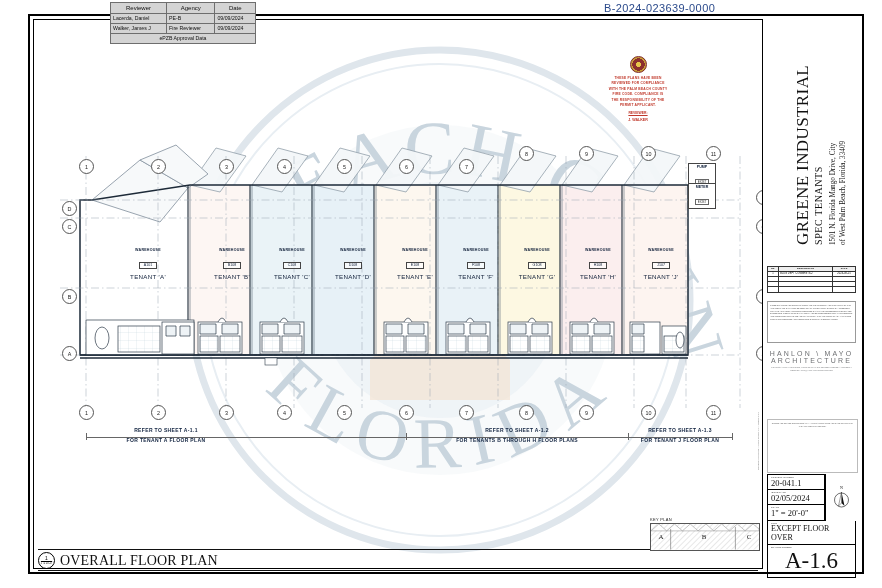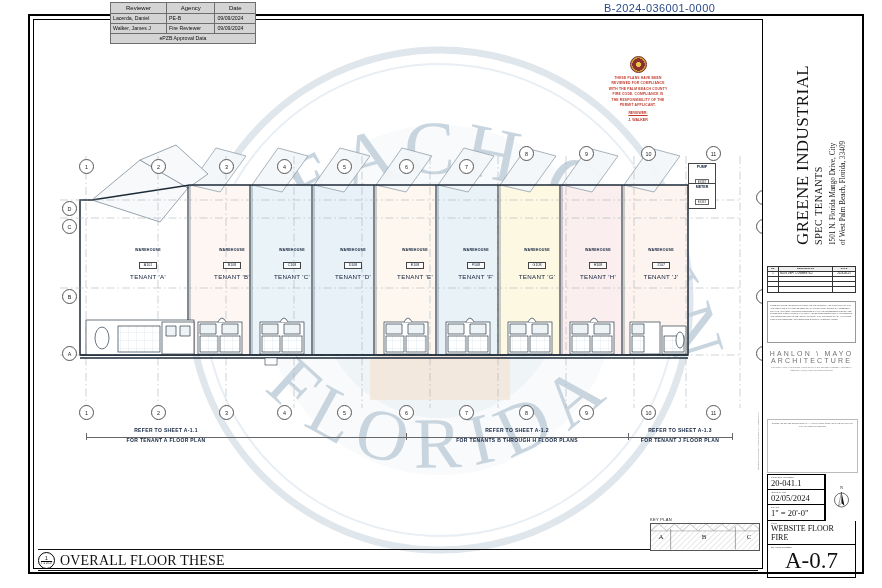--- a/index.html
+++ b/index.html
@@ -153,21 +153,21 @@
       </text>
       <text font-family="Liberation Serif, serif" font-size="72" fill="#c9d5de" letter-spacing="12">
         <textPath href="#arcBot" startOffset="50%" text-anchor="middle">FLORIDA</textPath>
       </text>
     </svg>
   </div>
 
   <div class="sheet-outer"></div>
   <div class="sheet-inner"></div>
 
-  <div class="permit">B-2024-036001-0000</div>
+  <div class="permit">B-2024-023639-0000</div>
 
   <table class="epzb">
     <tbody>
         <tr>
       <th>Reviewer</th>
       <th>Agency</th>
       <th>Date</th>
     </tr>
     <tr>
       <td>Lacerda, Daniel</td>
@@ -475,21 +475,21 @@
       <div class="kpzone" style="left:86px;width:24px;">C</div>
     </div>
   </div>
 
   <div class="titleunderline2"></div>
   <div class="sheettitle">
     <div class="bubble">
       <b>1</b>
       <i>1" = 20'-0"</i>
     </div>
-    <div class="txt">OVERALL FLOOR THESE</div>
+    <div class="txt">OVERALL FLOOR PLAN</div>
   </div>
   <div class="titleunderline"></div>
 
   <div class="tb">
 
     <div class="projtitle">
       <div class="rot pt-main" style="left:30px; top:226px; transform:rotate(-90deg);">GREENE INDUSTRIAL</div>
       <div class="rot pt-sub" style="left:50px; top:226px; transform:rotate(-90deg);">SPEC TENANTS</div>
       <div class="rot pt-addr" style="left:66px; top:226px; transform:rotate(-90deg);">1501 N. Florida Mango Drive, City</div>
       <div class="rot pt-addr" style="left:76px; top:226px; transform:rotate(-90deg);">of West Palm Beach, Florida, 33409</div>
@@ -557,25 +557,25 @@
           <svg class="northrose" viewBox="0 0 15 26">
             <text x="7.5" y="5" font-size="4" text-anchor="middle" fill="#111" font-family="Liberation Serif, serif">N</text>
             <circle cx="7.5" cy="16" r="7" fill="none" stroke="#111" stroke-width="0.6"></circle>
             <path d="M7.5 8 L10.5 22 L7.5 19 Z" fill="#111"></path>
             <path d="M7.5 8 L4.5 22 L7.5 19 Z" fill="#fff" stroke="#111" stroke-width="0.4"></path>
           </svg>
         </div>
       </div>
       <div class="titlecell">
         <div class="cap">TITLE</div>
-        <div class="val">WEBSITE FLOOR</div>
-        <div class="val">FIRE</div>
+        <div class="val">EXCEPT FLOOR</div>
+        <div class="val">OVER</div>
       </div>
       <div class="sheetcell">
         <div class="cap">DRAWING NUMBER</div>
-        <div class="val">A-0.7</div>
+        <div class="val">A-1.6</div>
       </div>
     </div>
   </div>
 
   <div class="rightcode">PRINTED 09/09/2024 — PLOT SCALE 1:1 — SHEET A-1.0</div>
 
 </div>
 
 </body></html>

